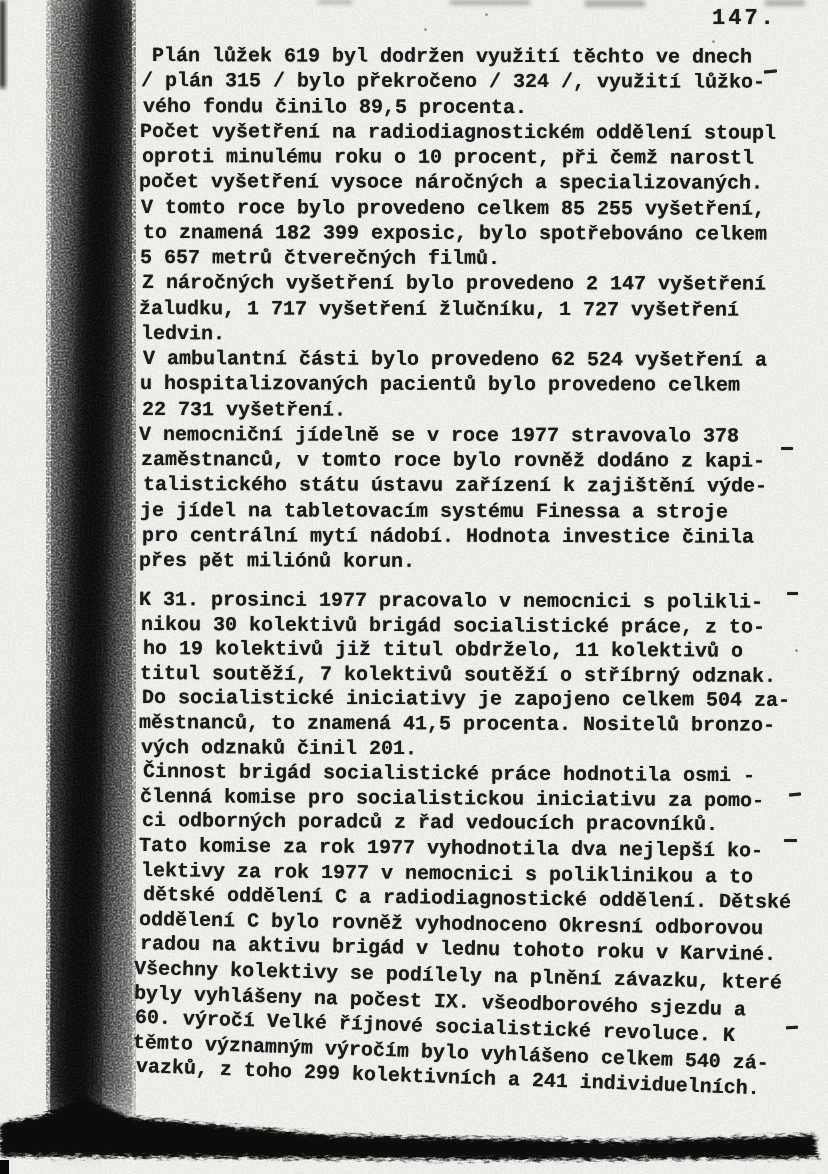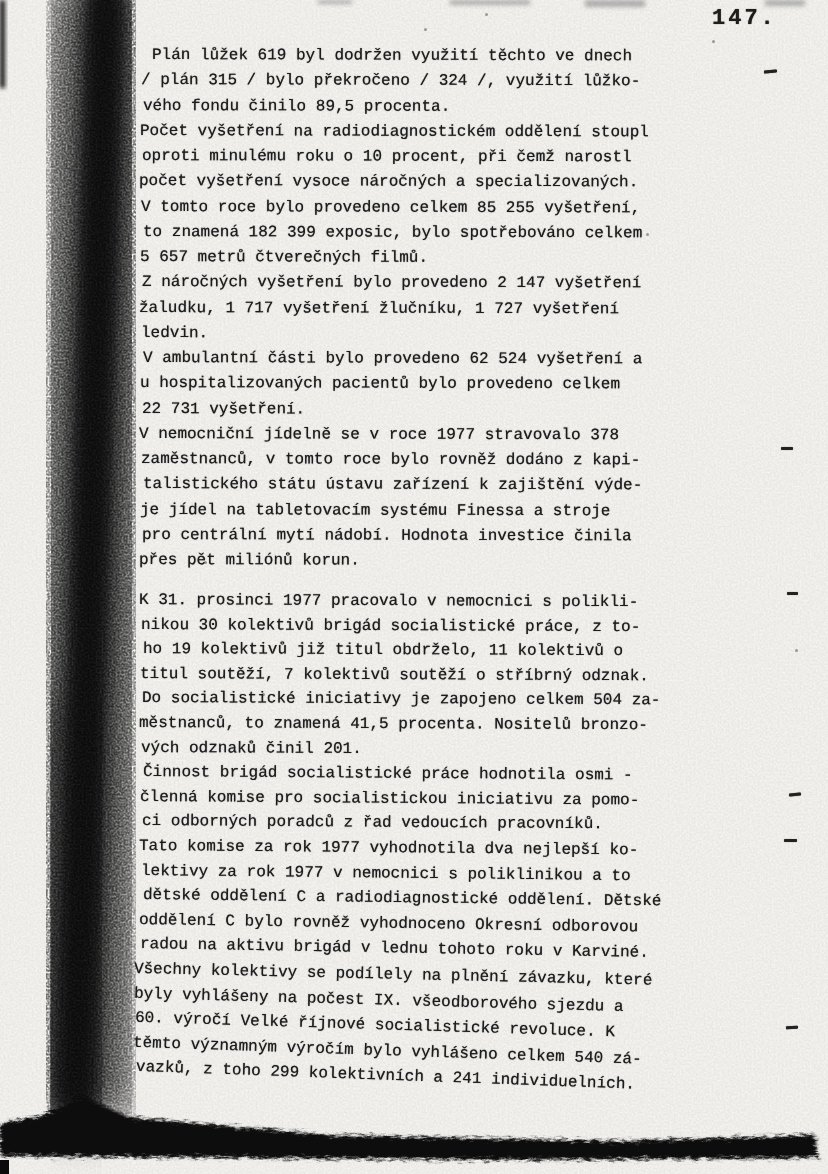--- a/index.html
+++ b/index.html
@@ -9,21 +9,21 @@
     font-family:"Liberation Mono","DejaVu Sans Mono",monospace;
   }
   .artifacts{position:absolute;left:0;top:0;z-index:1;pointer-events:none;}
   .page-number{
     position:absolute;left:712px;top:6px;z-index:2;
     font-size:22px;font-weight:bold;color:#1d1d1d;letter-spacing:3px;
     text-shadow:0 0 1px rgba(0,0,0,.8);
   }
   .textblock{
     position:absolute;left:141px;width:672px;z-index:2;
-    font-size:16px;font-weight:normal;color:#1c1c1c;
+    font-size:20px;font-weight:bold;color:#1c1c1c;
     text-shadow:0 0 1px rgba(15,15,15,.75);
     white-space:pre;
   }
   .p1{top:43px;line-height:25.25px;}
   .p2{top:588px;line-height:24.6px;}
   .line{transform-origin:0 50%;}
   .p1 .line{transform:rotate(.15deg);}
   .p1 .line:nth-child(1){padding-left:13px;}
   .p2 .line{transform:rotate(.25deg);}
   .p2 .line:nth-child(n+8){transform:rotate(.4deg);}

